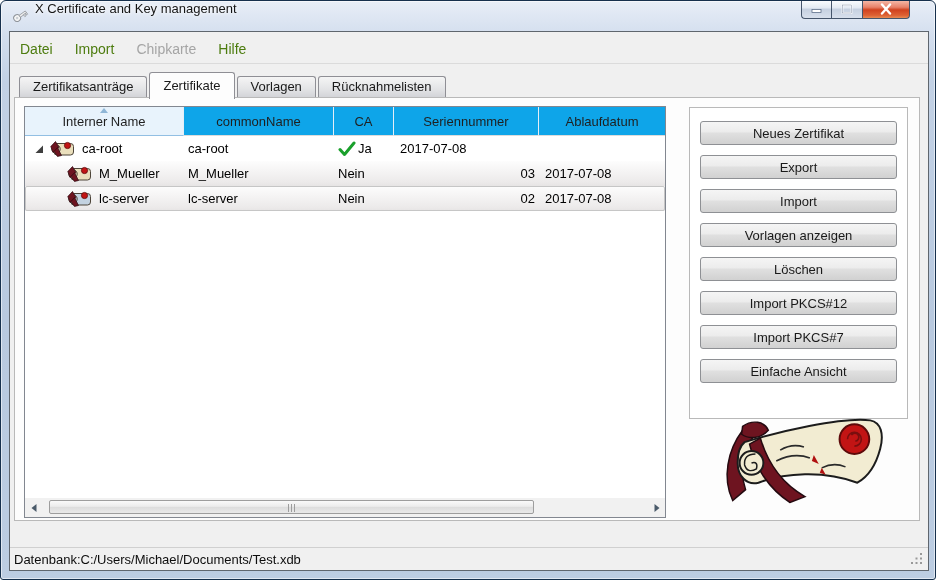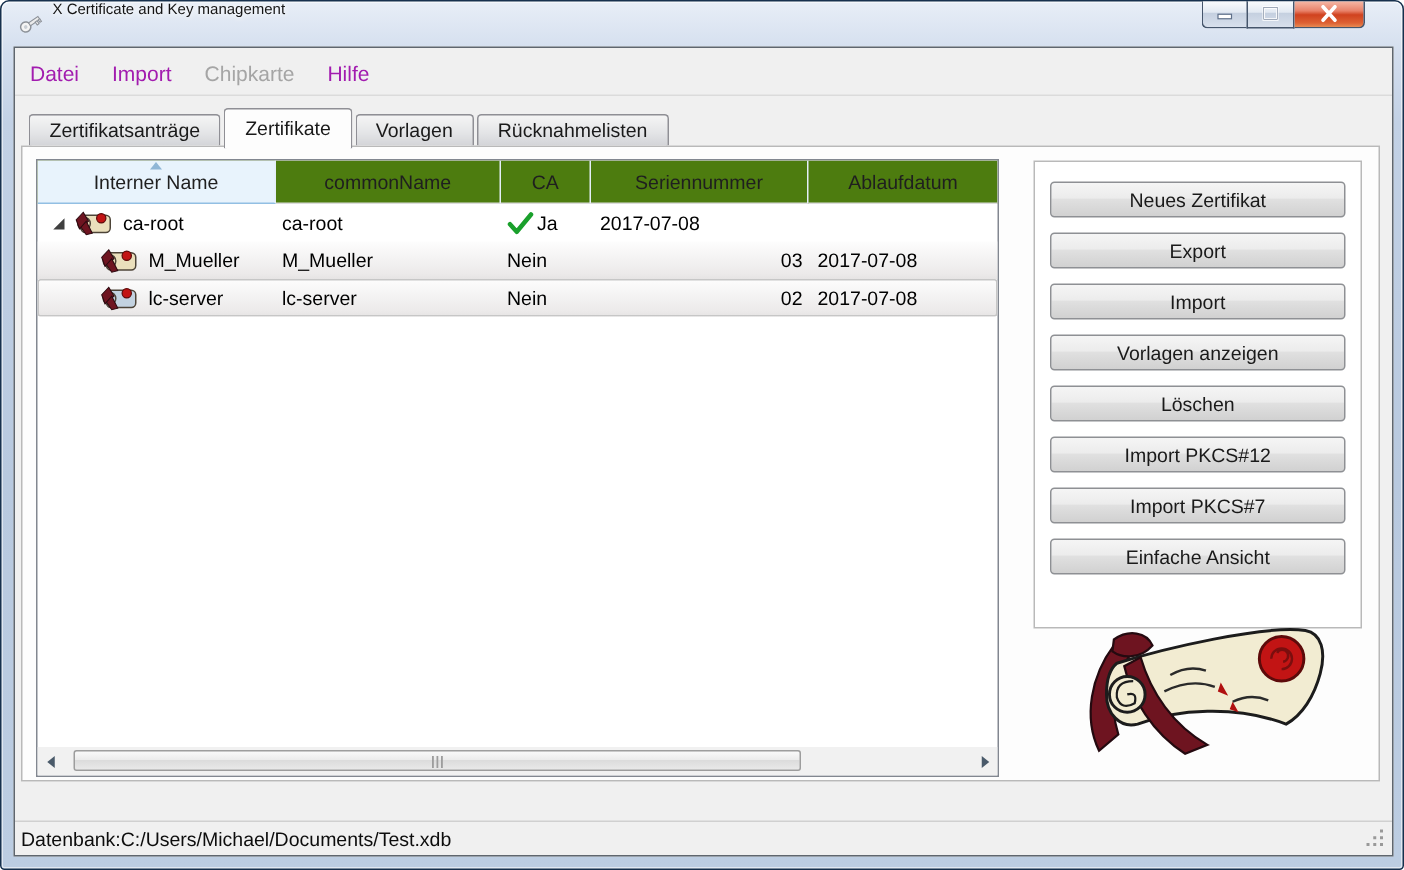--- a/index.html
+++ b/index.html
@@ -8,57 +8,57 @@
   #window {
     position:relative; width:936px; height:580px; overflow:hidden;
     border:1px solid #16304d; border-radius:6px 6px 3px 3px;
     background:linear-gradient(180deg,#e8eef7 0%,#d3deee 6%,#c2d1e5 14%,#b8c9df 55%,#bccde2 100%);
     box-shadow: inset 0 0 0 1px rgba(255,255,255,.55);
   }
 
   
   .titlebar { position:absolute; top:0; left:0; right:0; height:30px; }
   .app-icon { position:absolute; left:10px; top:6px; width:18px; height:18px; }
-  .title-text { position:absolute; left:34px; top:0; font-size:10px; color:#151515;
+  .title-text { position:absolute; left:34px; top:0; font-size:13px; color:#151515;
     text-shadow:0 0 4px #fff,0 0 6px #fff; white-space:nowrap; }
   .win-controls { position:absolute; top:-1px; right:25px; display:flex; }
   .win-btn { height:19px; border:1px solid #45556b; border-top:none;
     background:linear-gradient(#fdfeff,#e2e9f2 45%,#c5d0e0 50%,#d8e0ec);
     display:flex; align-items:center; justify-content:center; cursor:default; }
   .win-btn.min { width:30px; border-radius:0 0 0 4px; border-right:none; }
   .win-btn.max { width:32px; }
   .win-btn.close { width:47px; border-radius:0 0 4px 0; border-left:none;
     background:linear-gradient(#f7bfae,#e8826a 40%,#d0421f 55%,#dd6134 85%,#e88a52); }
 
   
   .client { position:absolute; left:8px; top:30px; width:920px; height:540px;
     background:#f0f0f0; border:1px solid #5f666e; }
 
   .menubar { position:absolute; top:2px; left:0; right:0; height:30px;
     display:flex; align-items:center; padding-left:2px; background:#f0f0f0;
     border-bottom:1px solid #dbdbdb; }
-  .menu-item { font-size:14px; color:#a21caf; padding:4px 8px; margin-right:6px; cursor:default; }
+  .menu-item { font-size:14px; color:#4d7c0f; padding:4px 8px; margin-right:6px; cursor:default; }
   .menu-item.disabled { color:#a5a5a5; }
 
   
   .tabbar { position:absolute; left:9px; top:39px; height:27px; display:flex;
     align-items:flex-end; z-index:3; }
   .tab { height:21px; line-height:20px; padding:0 13px; font-size:13px; color:#1a1a1a;
     background:linear-gradient(#f5f5f5,#e3e4e6 60%,#d3d4d8);
     border:1px solid #8f8f95; border-bottom:none; border-radius:3px 3px 0 0;
     margin-right:2px; margin-bottom:1px; white-space:nowrap; cursor:default; }
   .tab.active { height:27px; line-height:25px; background:#fdfdfd; margin-bottom:-1px; z-index:4; }
 
   .tab-frame { position:absolute; left:4px; top:65px; width:906px; height:424px;
     background:#fdfdfd; border:1px solid #b9b9b9; z-index:2; }
 
   
   .table-widget { position:absolute; left:9px; top:8px; width:642px; height:412px;
     border:1px solid #828790; background:#fff; overflow:hidden; }
-  .thead { display:flex; height:29px; background:#4d7c0f; }
+  .thead { display:flex; height:29px; background:#0ea5e9; }
   .th { position:relative; display:flex; align-items:center; justify-content:center;
     font-size:13px; color:#1f1f1f; border-right:1px solid #e4eef7;
     border-bottom:1px solid #dcdcdc; cursor:default; }
   .th.sorted { background:#e8f3fc; border-bottom:1px solid #92bfe3; }
   .sort-arrow { position:absolute; top:1px; left:50%; margin-left:-4px; width:0; height:0;
     border-left:4px solid transparent; border-right:4px solid transparent;
     border-bottom:5px solid #8fb6d6; }
   .c0 { width:159px; } .c1 { width:150px; } .c2 { width:60px; } .c3 { width:145px;justify-content:center; }
   .c4 { flex:1; border-right:none; }
 

